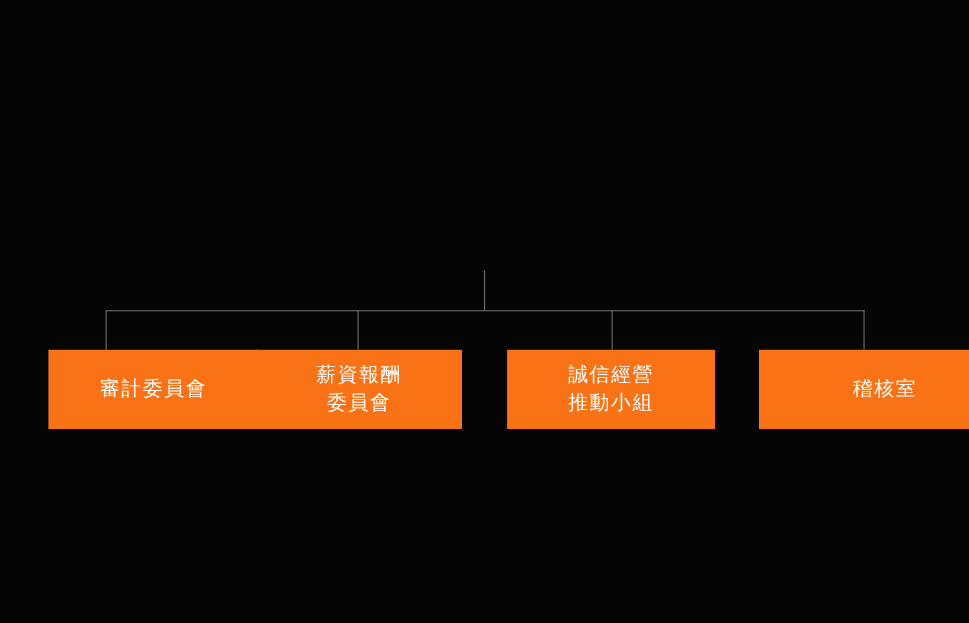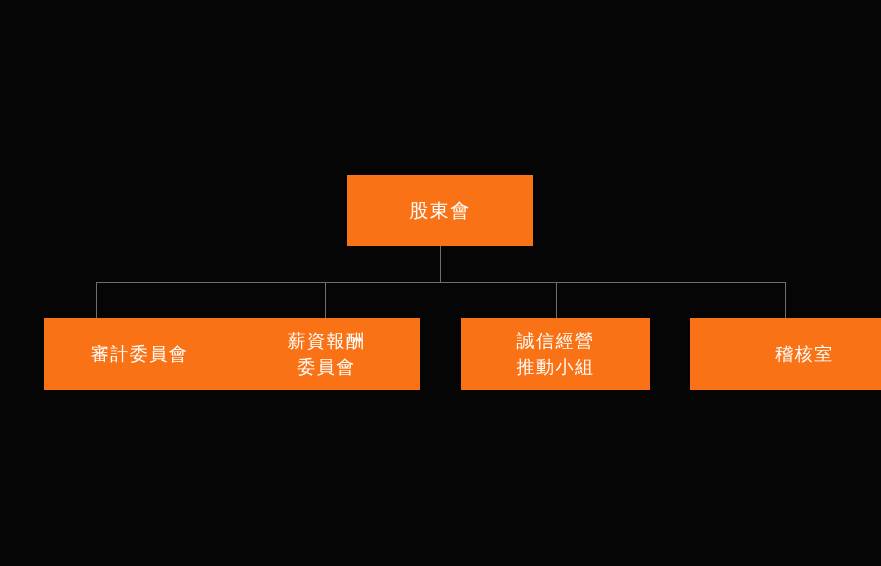--- a/index.html
+++ b/index.html
@@ -67,23 +67,20 @@
 
   <div class="conn conn-v" style="left:440px; top:246px; height:36px;"></div>
 
   <div class="conn conn-h" style="left:96px; top:282px; width:690px;"></div>
 
   <div class="conn conn-v" style="left:96px; top:282px; height:36px;"></div>
   <div class="conn conn-v" style="left:325px; top:282px; height:36px;"></div>
   <div class="conn conn-v" style="left:556px; top:282px; height:36px;"></div>
   <div class="conn conn-v" style="left:785px; top:282px; height:36px;"></div>
 
-  <div class="node node-root">
-    <span class="node-label">股東會</span>
-  </div>
 
   <div class="node node-child child-0">
     <span class="node-label">審計委員會</span>
   </div>
 
   <div class="node node-child child-1">
     <span class="node-label">薪資報酬
 委員會</span>
   </div>
 

